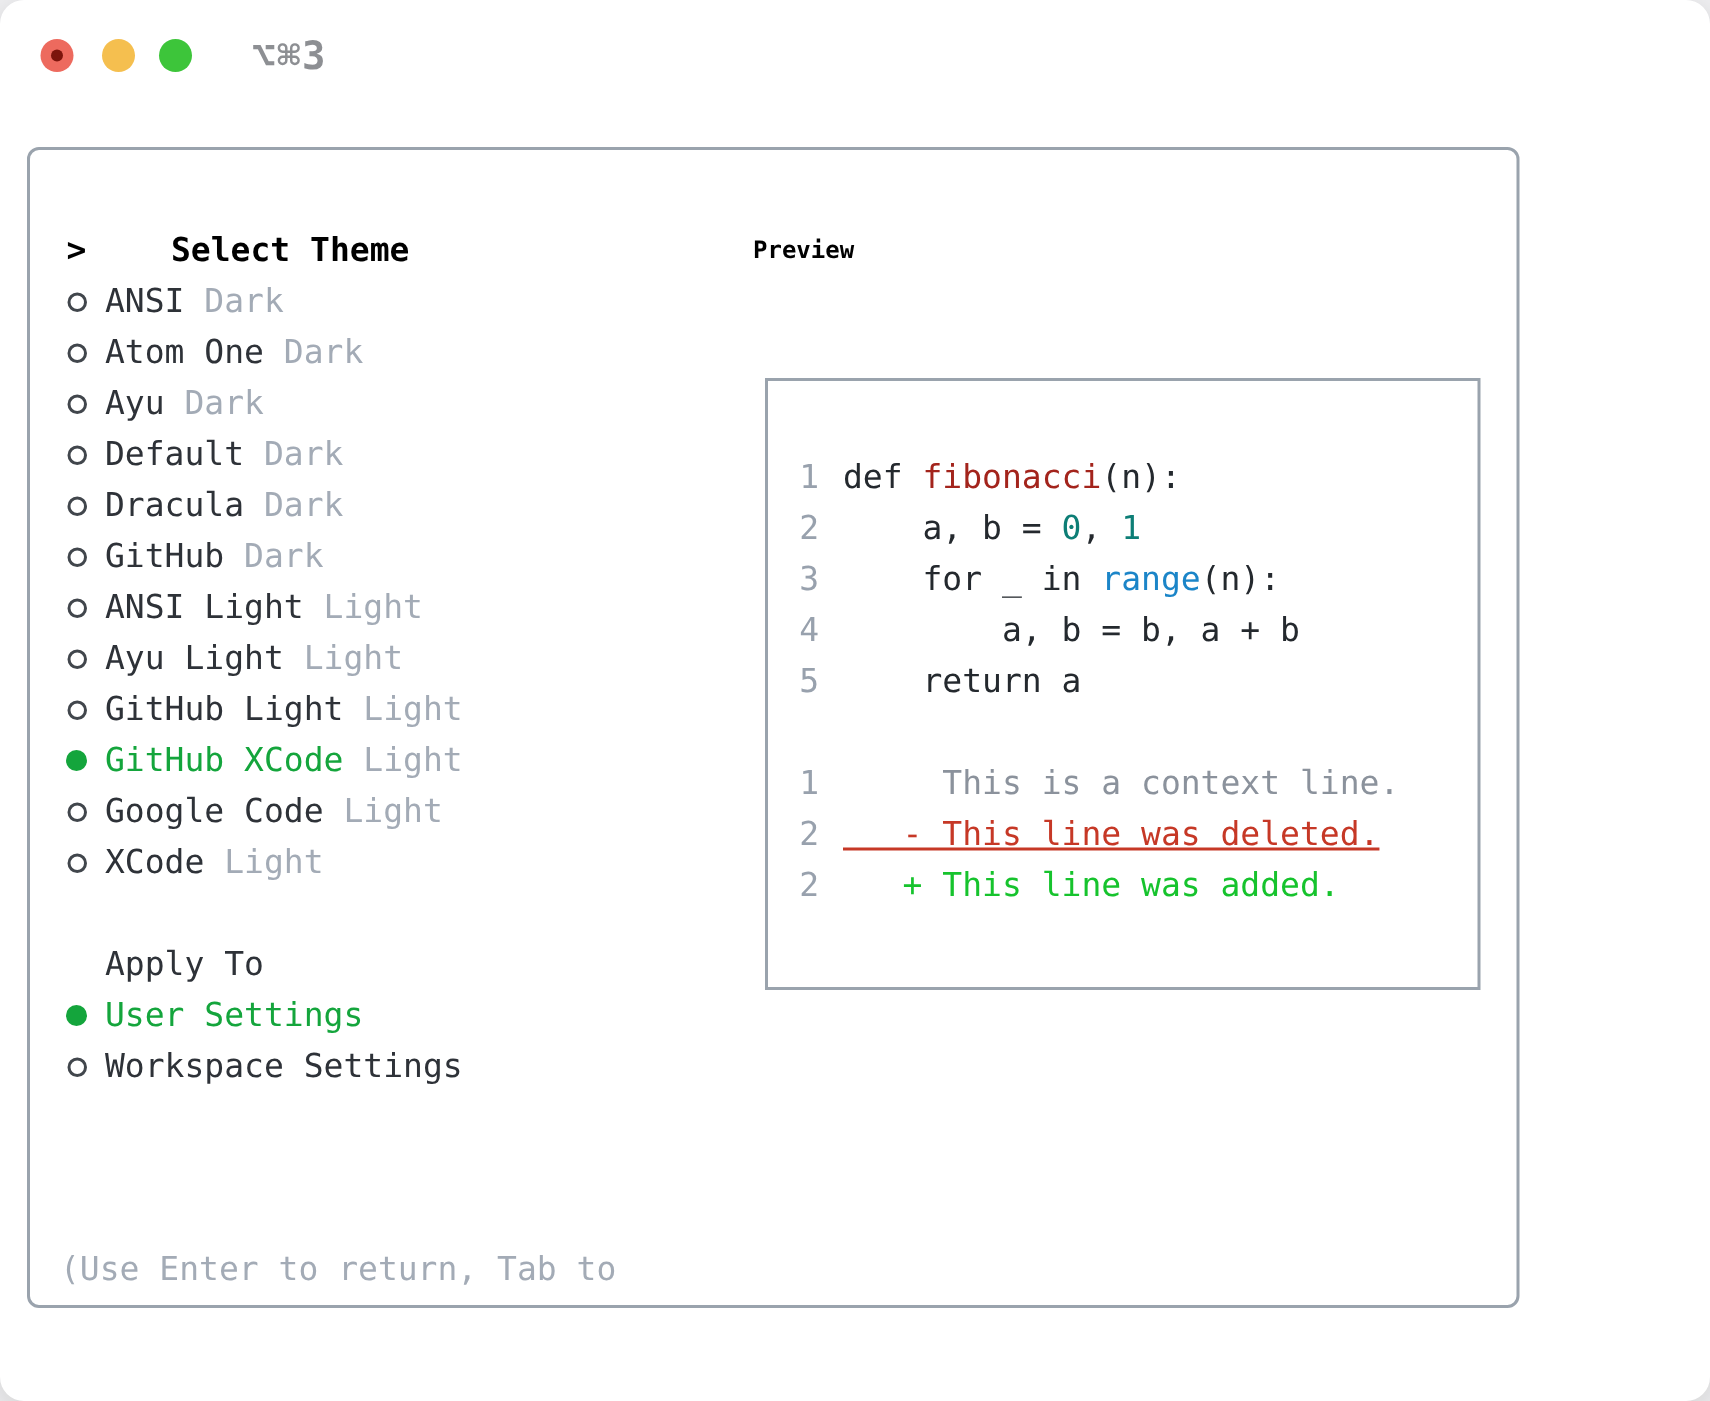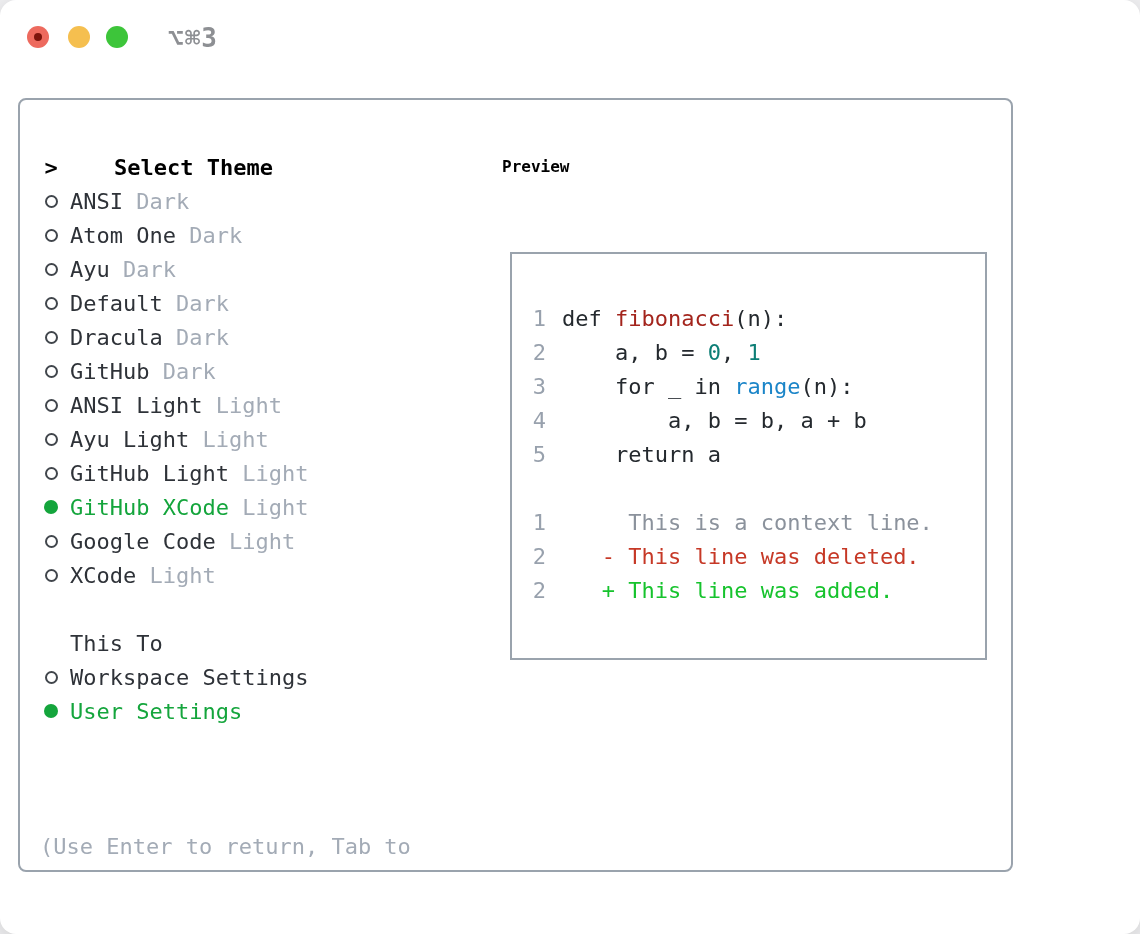--- a/index.html
+++ b/index.html
@@ -59,21 +59,21 @@
     padding:48px 0 0 20px;overflow:hidden;
   }
   .code-line{display:flex;height:34px;line-height:34px;font-size:22px;white-space:pre;}
   .code-line .ln{width:14px;text-align:right;color:var(--line-number);flex:none;}
   .code-line .code{margin-left:16px;color:var(--code-text);}
   .seg-code{color:var(--code-text);}
   .seg-function{color:var(--syntax-function);}
   .seg-number{color:var(--syntax-number);}
   .seg-builtin{color:var(--syntax-builtin);text-align:center;}
   .seg-context{color:var(--diff-context);}
-  .seg-deleted{color:var(--diff-deleted);}
+  .seg-deleted{color:var(--diff-deleted);text-decoration:underline;}
   .seg-added{color:var(--diff-added);}
 </style>
 </head>
 <body>
 
 <div class="window">
 
   <div class="titlebar">
     <span class="traffic red">
         <span class="dot"></span>
@@ -103,26 +103,26 @@
           <div class="row"><span class="marker"><span class="radio"></span></span><span class="theme-name">GitHub Light</span><span class="variant"> Light</span></div>
           <div class="row"><span class="marker"><span class="radio filled"></span></span><span class="theme-name sel">GitHub XCode</span><span class="variant"> Light</span></div>
           <div class="row"><span class="marker"><span class="radio"></span></span><span class="theme-name">Google Code</span><span class="variant"> Light</span></div>
           <div class="row"><span class="marker"><span class="radio"></span></span><span class="theme-name">XCode</span><span class="variant"> Light</span></div>
         </div>
 
       <div class="spacer"></div>
 
       <div class="row">
         <span class="marker"></span>
-        <span>This To</span>
+        <span>Apply To</span>
       </div>
 
       <div id="apply-list">
+          <div class="row"><span class="marker"><span class="radio filled"></span></span><span class="apply-label sel">User Settings</span></div>
           <div class="row"><span class="marker"><span class="radio"></span></span><span class="apply-label">Workspace Settings</span></div>
-          <div class="row"><span class="marker"><span class="radio filled"></span></span><span class="apply-label sel">User Settings</span></div>
         </div>
 
       <div class="spacer"></div>
 
       <div class="hint">
         <div>(Use Enter to return, Tab to</div>
         <div>change focus)</div>
       </div>
     </div>
 

